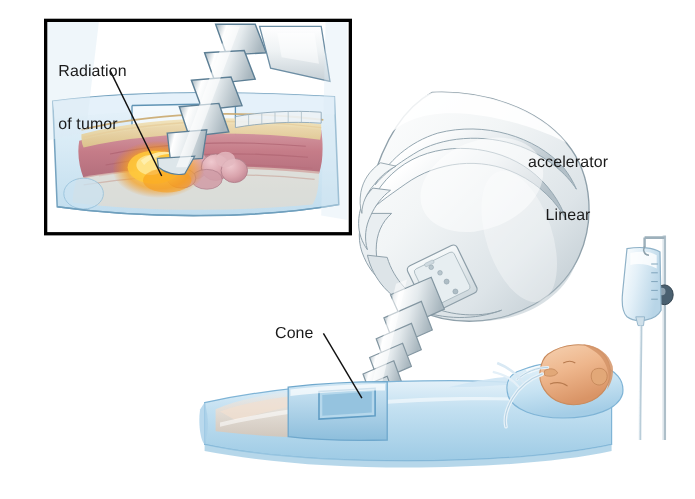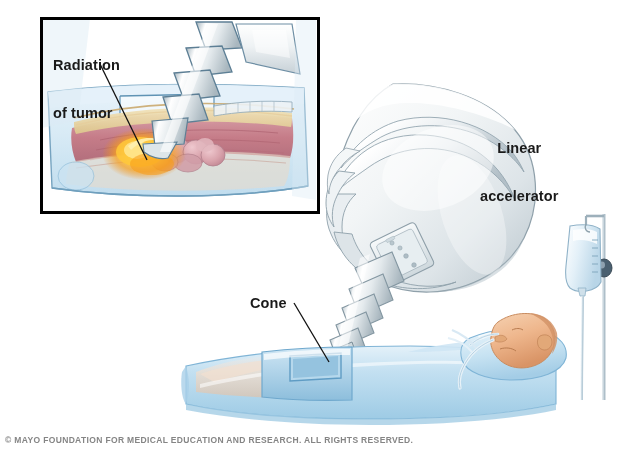--- a/index.html
+++ b/index.html
@@ -10,21 +10,20 @@
   }
   body {
     font-family: "Liberation Sans", sans-serif;
   }
   #figure {
     position: relative;
     width: 632px;
     height: 454px;
     background: #ffffff;
     overflow: hidden;
-    font-weight: bold;
   }
   #art {
     position: absolute;
     left: 0;
     top: 0;
     width: 632px;
     height: 454px;
   }
   .label {
     position: absolute;
@@ -395,21 +394,20 @@
 
     <line x1="100" y1="64" x2="147" y2="160" stroke="#111111" stroke-width="1.3"></line>
   </svg>
 
   <div class="label" id="label-radiation">
     <div>Radiation</div>
     <div>of tumor</div>
   </div>
 
   <div class="label" id="label-linac">
+    <div>accelerator</div>
     <div>Linear</div>
-    <div>accelerator</div>
   </div>
 
   <div class="label" id="label-cone">Cone</div>
 
-  <div id="copyright">© MAYO FOUNDATION FOR MEDICAL EDUCATION AND RESEARCH. ALL RIGHTS RESERVED.</div>
 
 </div>
 
 </body></html>

